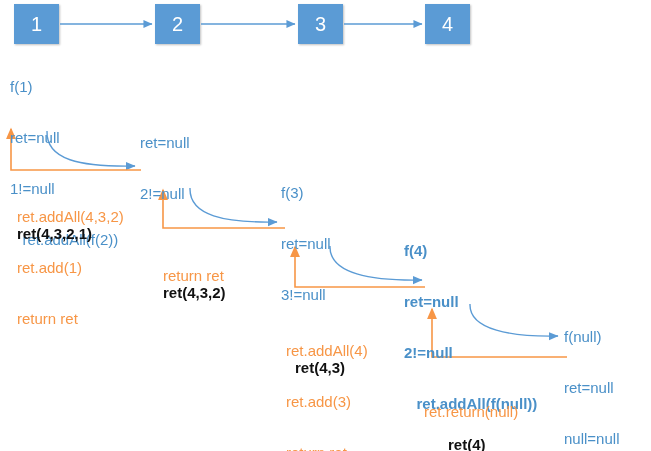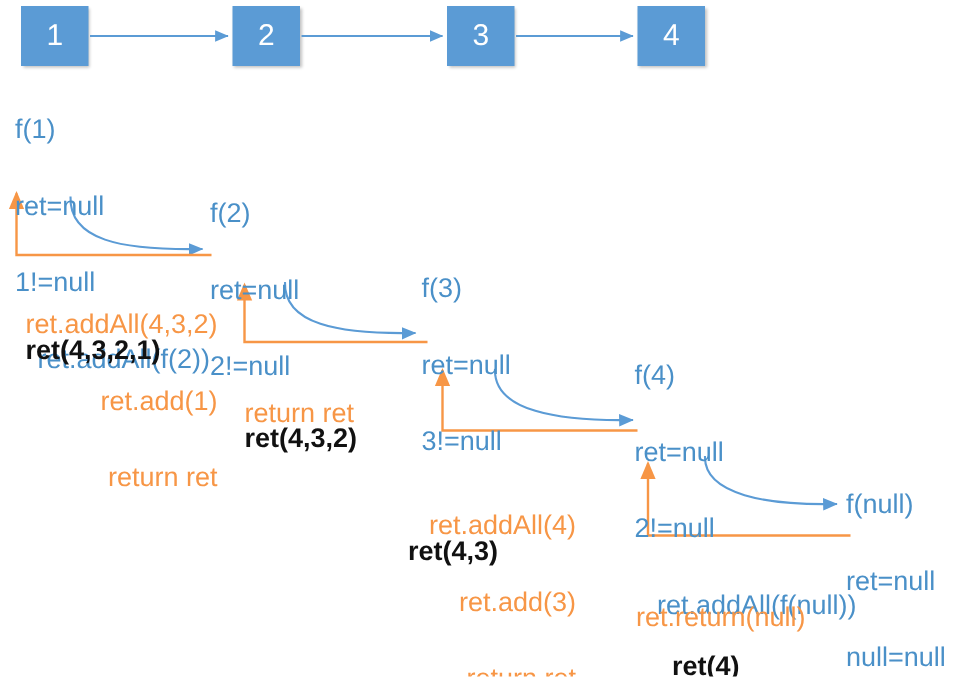--- a/index.html
+++ b/index.html
@@ -15,26 +15,26 @@
     position:absolute;
     width:45px;height:40px;
     background:#5B9BD5;
     color:#ffffff;
     font-size:20px;
     display:flex;align-items:center;justify-content:center;
     box-shadow:1px 1px 2px rgba(0,0,0,0.25);
   }
   .txt{
     position:absolute;
-    font-size:18px;
+    font-size:15px;
     line-height:17px;
     white-space:pre;
   }
   .blue{color:#4A90C8;}
-  .orange{color:#F79646;text-align:right;}
+  .orange{color:#F79646;}
   .black{color:#111111;font-weight:bold;}
   svg{position:absolute;left:0;top:0;width:651px;height:451px;overflow:visible;}
   .lbl{display:block;}
 </style>
 </head>
 <body>
 
 <div id="stage">
 
   <div class="node" style="left:14px;top:4px;">
@@ -88,42 +88,41 @@
     <span class="lbl">   ret.addAll(f(2))</span>
   </div>
   <div class="txt orange" style="left:17px;top:174px;">
     <span class="lbl">ret.addAll(4,3,2)</span>
     <span class="lbl">ret.add(1)</span>
     <span class="lbl">return ret</span>
   </div>
   <div class="txt black" style="left:17px;top:225px;">ret(4,3,2,1)</div>
 
   <div class="txt blue" style="left:140px;top:100px;">
-    <span class="lbl">f(2)</span>
     <span class="lbl">ret=null</span>
     <span class="lbl">2!=null</span>
   </div>
   <div class="txt orange" style="left:163px;top:233px;">
     <span class="lbl">return ret</span>
   </div>
   <div class="txt black" style="left:163px;top:284px;">ret(4,3,2)</div>
 
   <div class="txt blue" style="left:281px;top:150px;">
     <span class="lbl">f(3)</span>
     <span class="lbl">ret=null</span>
     <span class="lbl">3!=null</span>
   </div>
   <div class="txt orange" style="left:286px;top:308px;">
     <span class="lbl">ret.addAll(4)</span>
     <span class="lbl">ret.add(3)</span>
     <span class="lbl">return ret</span>
   </div>
-  <div class="txt black" style="left:272px;top:359px;text-align:center;">ret(4,3)</div>
+  <div class="txt black" style="left:295px;top:359px;text-align:center;">ret(4,3)</div>
 
-  <div class="txt blue" style="left:423px;top:208px;">
+  <div class="txt blue" style="left:404px;top:208px;font-weight:bold;">
     <span class="lbl">f(4)</span>
     <span class="lbl">ret=null</span>
     <span class="lbl">2!=null</span>
     <span class="lbl">   ret.addAll(f(null))</span>
   </div>
   <div class="txt orange" style="left:424px;top:369px;">
     <span class="lbl">ret.return(null)</span>
     
     
   </div>

